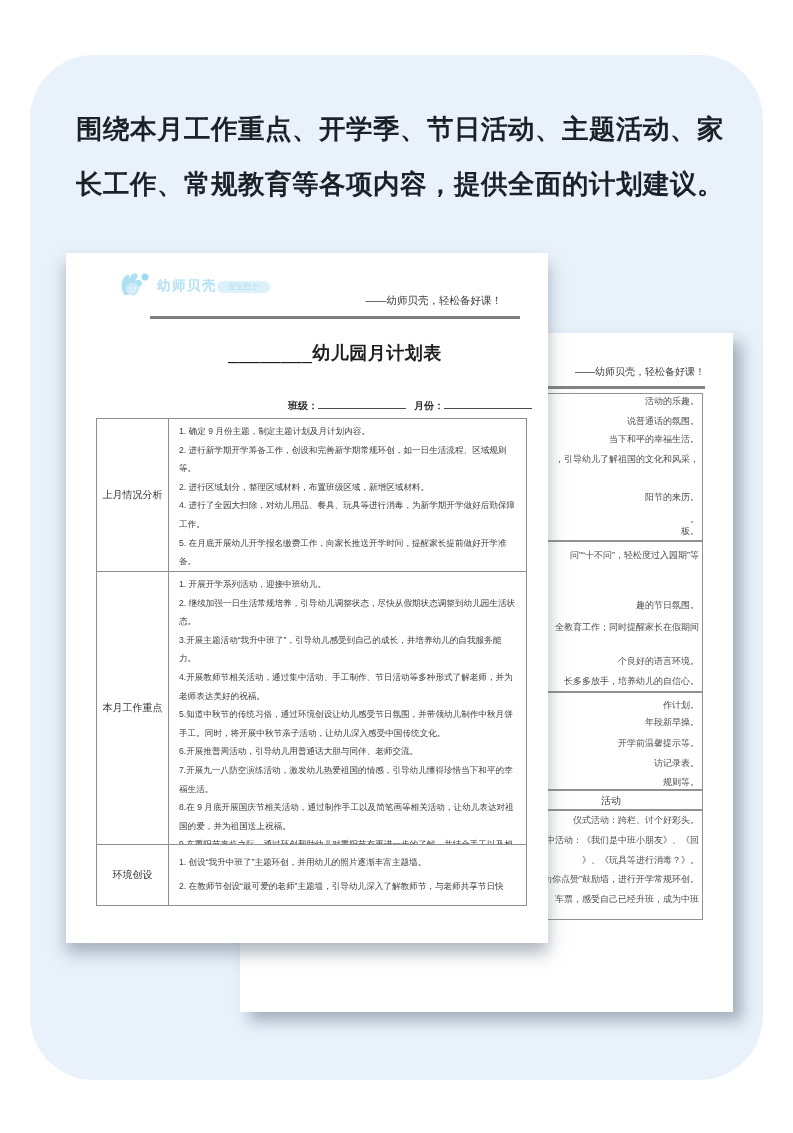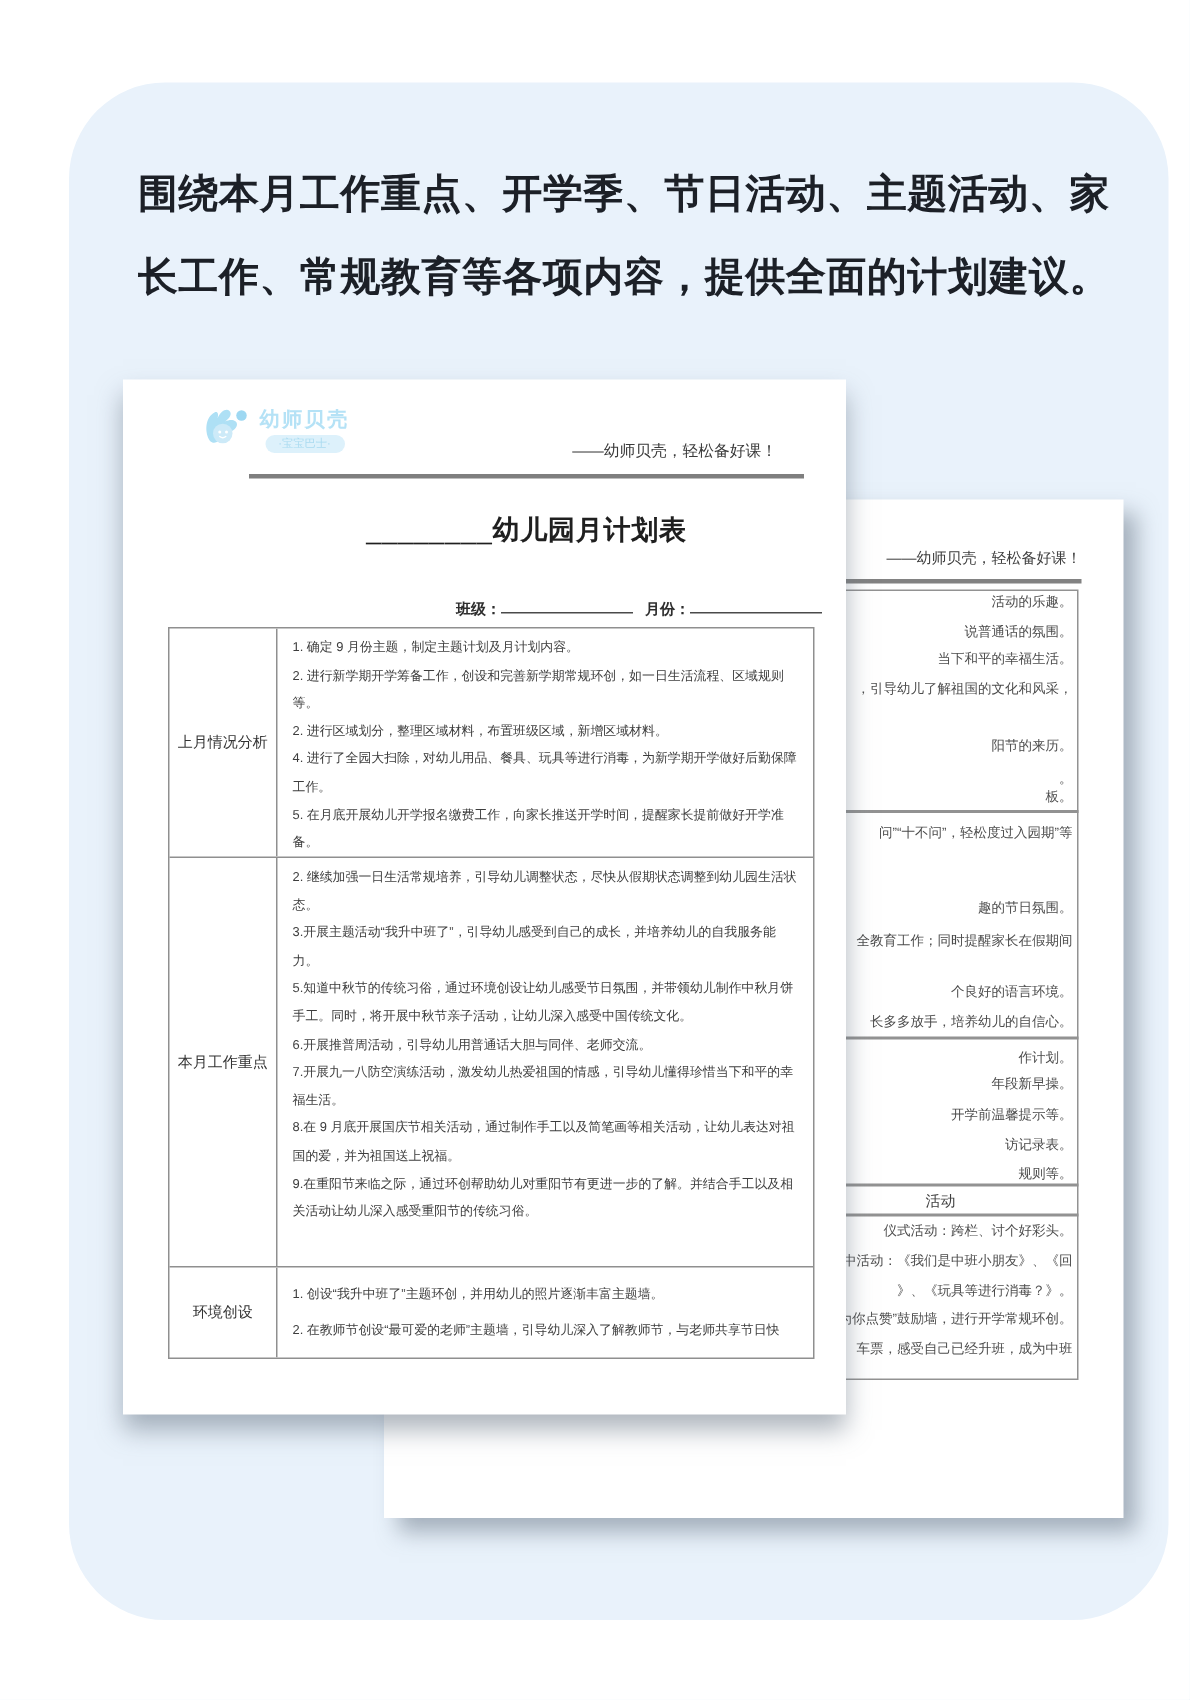--- a/index.html
+++ b/index.html
@@ -1,39 +1,39 @@
 <!DOCTYPE html>
 <html><head>
 <meta charset="utf-8">
 <style>
   html,body{margin:0;padding:0;background:#ffffff;}
   .stage{position:relative;width:793px;height:1133px;background:#ffffff;overflow:hidden;
          font-family:"Liberation Sans","DejaVu Sans",sans-serif;}
-  .hero-panel{position:absolute;left:46px;top:55px;width:733px;height:1025px;
+  .hero-panel{position:absolute;left:30px;top:55px;width:733px;height:1025px;
               background:#e9f2fb;border-radius:64px;}
   .hero-headline{position:absolute;left:46px;top:47px;width:662px;
                  font-size:26.5px;line-height:55px;font-weight:700;
                  color:#1c2027;letter-spacing:0.5px;}
 
   
   .back-page{position:absolute;left:210px;top:278px;width:493px;height:679px;
              background:#ffffff;box-shadow:9px 9px 14px rgba(96,110,125,.5);z-index:1;}
   .bp-tagline{position:absolute;top:32px;right:28px;font-size:10px;color:#3c3c3c;}
   .bp-rule{position:absolute;top:53px;left:0;right:28px;height:2.5px;background:#828282;}
   .bp-table{position:absolute;top:60px;left:-6px;right:30px;height:527px;
             border:1.5px solid #929292;box-sizing:border-box;}
   .bp-line{position:absolute;right:34px;font-size:9px;color:#4c4c4c;white-space:nowrap;}
   .bp-div{position:absolute;left:-6px;right:30px;height:1.5px;background:#929292;}
   .bp-header{position:absolute;top:461px;right:112px;font-size:10px;color:#3f3f3f;}
 
   
   .front-page{position:absolute;left:36px;top:198px;width:482px;height:690px;
               background:#ffffff;box-shadow:0 10px 16px rgba(96,110,125,.5);z-index:3;}
   .logo{position:absolute;left:52px;top:15px;display:flex;align-items:center;gap:3px;}
-  .logo-txt{display:flex;flex-direction:column;align-items:center;}
+  .logo-txt{display:flex;flex-direction:row;align-items:center;}
   .logo-brand{font-size:13.5px;font-weight:700;color:#b5e2f6;letter-spacing:1.5px;}
   .logo-pill{margin-top:1px;background:#ddf1fb;color:#a9daf0;font-size:7.5px;
              border-radius:7px;padding:1px 9px;white-space:nowrap;}
   .fp-tagline{position:absolute;top:41px;right:46px;font-size:10.5px;color:#3a3a3a;}
   .fp-rule{position:absolute;top:63px;left:84px;right:28px;height:2.5px;background:#7f7f7f;}
   .fp-title{position:absolute;top:88px;left:0;width:100%;text-align:center;
             font-size:18px;font-weight:700;color:#1f1f1f;letter-spacing:0.5px;margin-left:28px;}
   .fp-title .blank-prefix{font-weight:400;color:#1f1f1f;}
   .fp-meta{position:absolute;top:146px;right:16px;font-size:10px;font-weight:700;color:#2e2e2e;}
   .meta-blank{display:inline-block;width:88px;height:9px;border-bottom:1.2px solid #4a4a4a;
@@ -130,22 +130,24 @@
             <p>2. 进行区域划分，整理区域材料，布置班级区域，新增区域材料。</p>
             <p>4. 进行了全园大扫除，对幼儿用品、餐具、玩具等进行消毒，为新学期开学做好后勤保障工作。</p>
             <p>5. 在月底开展幼儿开学报名缴费工作，向家长推送开学时间，提醒家长提前做好开学准备。</p>
             <p>6. 准备好新学期家长会，罗列好小班升中班注意事项，就答复家长常见疑问进行准备工作，为新学期开展家园共育工作奠定良好的基础。</p>
           </div>
         </div>
 
         <div class="t-row" style="height:272px">
           <div class="t-label">本月工作重点</div>
           <div class="t-content">
+            <p>1. 开展开学系列活动，迎接中班幼儿。</p>
             <p>2. 继续加强一日生活常规培养，引导幼儿调整状态，尽快从假期状态调整到幼儿园生活状态。</p>
             <p>3.开展主题活动“我升中班了”，引导幼儿感受到自己的成长，并培养幼儿的自我服务能力。</p>
+            <p>4.开展教师节相关活动，通过集中活动、手工制作、节日活动等多种形式了解老师，并为老师表达美好的祝福。</p>
             <p>5.知道中秋节的传统习俗，通过环境创设让幼儿感受节日氛围，并带领幼儿制作中秋月饼手工。同时，将开展中秋节亲子活动，让幼儿深入感受中国传统文化。</p>
             <p>6.开展推普周活动，引导幼儿用普通话大胆与同伴、老师交流。</p>
             <p>7.开展九一八防空演练活动，激发幼儿热爱祖国的情感，引导幼儿懂得珍惜当下和平的幸福生活。</p>
             <p>8.在 9 月底开展国庆节相关活动，通过制作手工以及简笔画等相关活动，让幼儿表达对祖国的爱，并为祖国送上祝福。</p>
             <p>9.在重阳节来临之际，通过环创帮助幼儿对重阳节有更进一步的了解。并结合手工以及相关活动让幼儿深入感受重阳节的传统习俗。</p>
           </div>
         </div>
 
         <div class="t-row r3" style="height:60px">
           <div class="t-label">环境创设</div>

